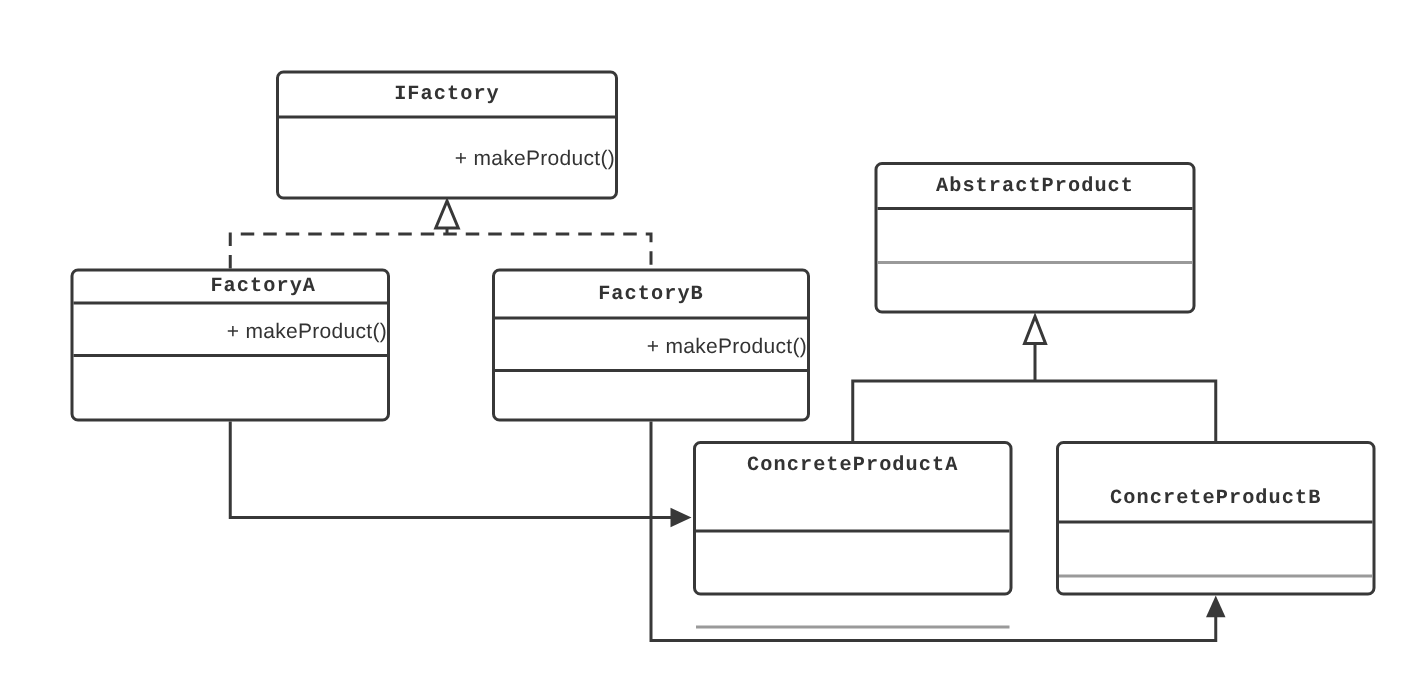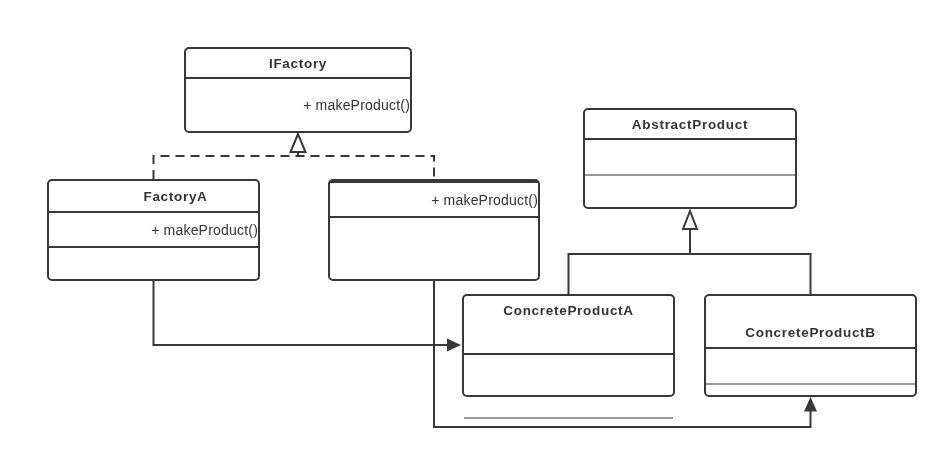--- a/index.html
+++ b/index.html
@@ -30,20 +30,21 @@
     color: #333333;
   }
   .uml-title {
     flex-shrink: 0;
     font-weight: bold;
     font-size: 13.5px;
     letter-spacing: 0.7px;
     display: flex;
     align-items: center;
     justify-content: center;
+    font-family: Liberation Mono, monospace;
   }
   .uml-section {
     flex-shrink: 0;
     border-top: 2px solid #383838;
     justify-content: flex-end;
   }
   .uml-section.light { border-top: 2px solid #9a9a9a; }
   .uml-section.methods {
     display: flex;
     align-items: center;
@@ -74,28 +75,29 @@
   </svg>
 
   <div class="uml-class" style="left:184px; top:47px; width:228px; height:86px;">
     <div class="uml-title" style="height:28px;">IFactory</div>
     <div class="uml-section methods flex1">
       <span>+ makeProduct()</span>
     </div>
   </div>
 
   <div class="uml-class" style="left:47px; top:179px; width:213px; height:102px;">
-    <div class="uml-title" style="height:30px;padding-left:44px;">FactoryA</div>
+    <div class="uml-title" style="height:20px;padding-left:44px;">FactoryA</div>
     <div class="uml-section methods" style="height:33px;">
       <span>+ makeProduct()</span>
     </div>
     <div class="uml-section flex1"></div>
   </div>
 
   <div class="uml-class" style="left:328px; top:179px; width:212px; height:102px;">
+    <div class="uml-title" style="height:30px;">FactoryB</div>
     <div class="uml-section methods" style="height:33px;">
       <span>+ makeProduct()</span>
     </div>
     <div class="uml-section flex1"></div>
   </div>
 
   <div class="uml-class" style="left:583px; top:108px; width:214px; height:101px;">
     <div class="uml-title" style="height:28px;">AbstractProduct</div>
     <div class="uml-section" style="height:34px;"></div>
     <div class="uml-section light flex1"></div>

